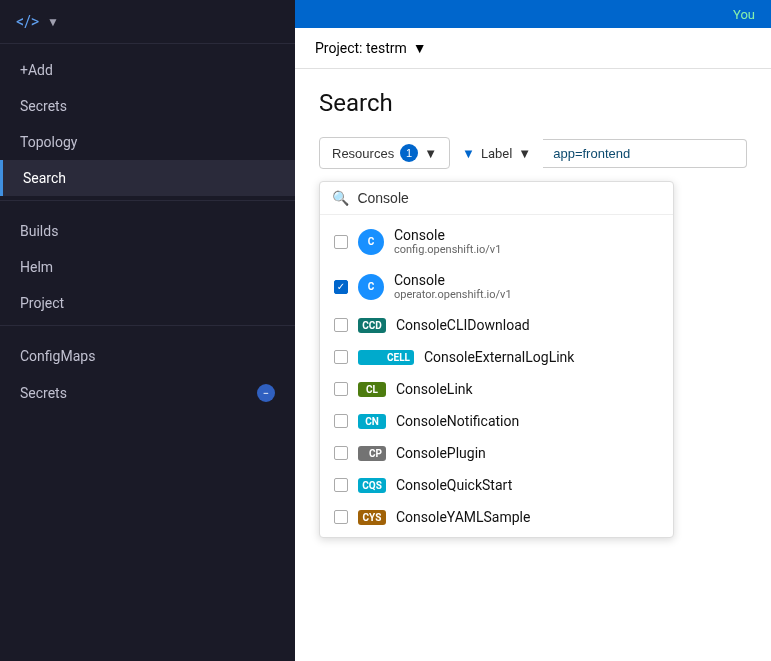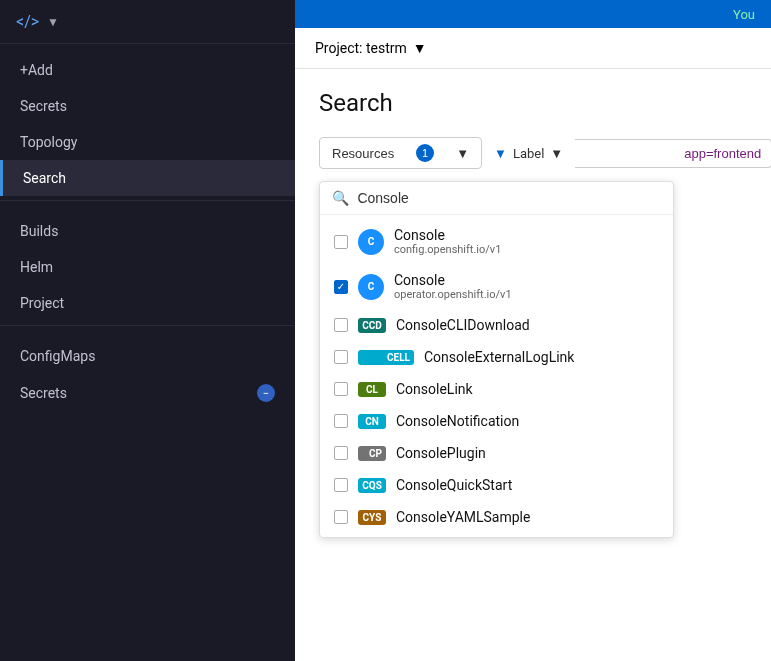--- a/index.html
+++ b/index.html
@@ -127,21 +127,21 @@
     
     .filter-bar {
       display: flex;
       align-items: center;
       gap: 12px;
       margin-bottom: 12px;
     }
     .resources-btn {
       display: flex;
       align-items: center;
-      gap: 22px;
+      gap: 6px;
       border: 1px solid #ccc;
       border-radius: 4px;
       padding: 6px 12px;
       font-size: 13px;
       color: #333;
       cursor: pointer;
       background: white;
     }
     .resources-count {
       background: #0066cc;
@@ -162,24 +162,23 @@
       color: #333;
     }
     .label-filter-icon { color: #0066cc; }
     .filter-input {
       flex: 1;
       border: 1px solid #ccc;
       border-left: none;
       border-radius: 0 4px 4px 0;
       padding: 6px 10px;
       font-size: 13px;
-      color: #701a75;
+      color: #0c4a6e;
       background: white;
       outline: none;
-      text-align: right;
     }
 
     
     .dropdown-panel {
       background: white;
       border: 1px solid #ddd;
       border-radius: 4px;
       box-shadow: 0 2px 8px rgba(0,0,0,0.15);
       max-width: 355px;
     }

